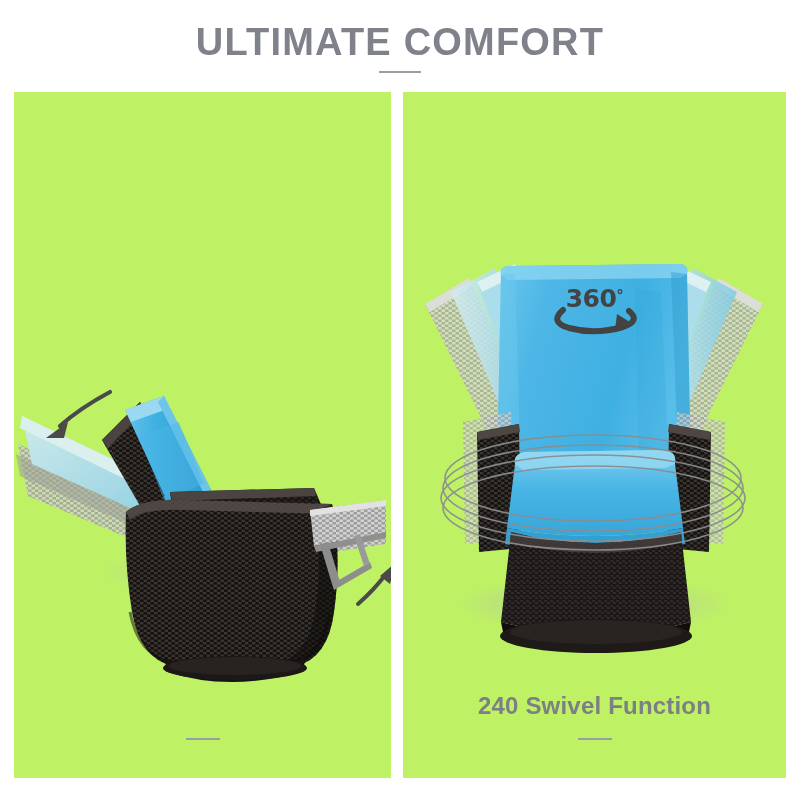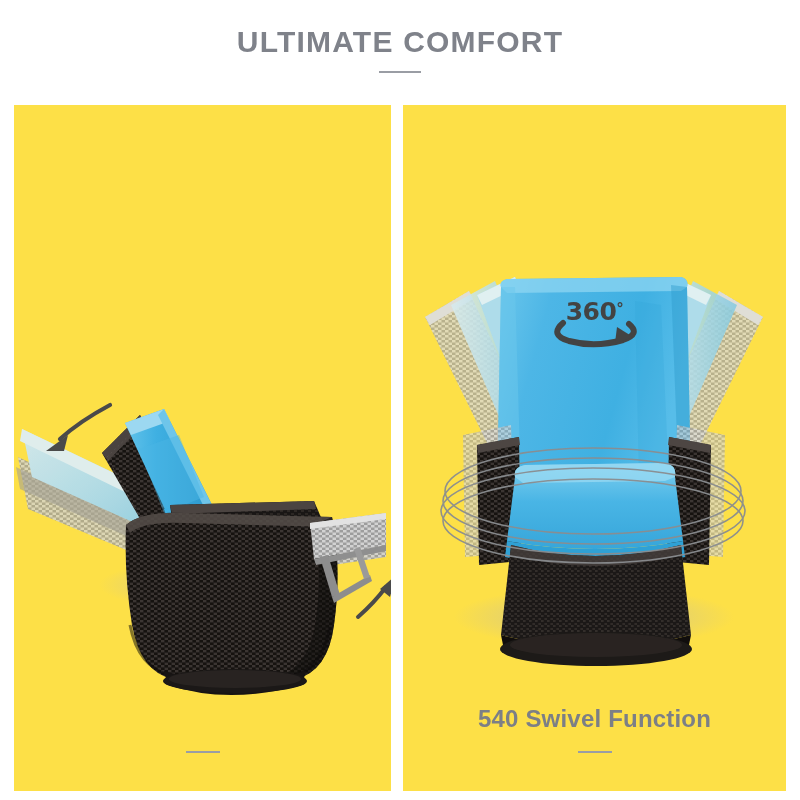--- a/index.html
+++ b/index.html
@@ -10,36 +10,36 @@
     overflow:hidden;
     position:relative;
   }
   .page{position:relative;width:800px;height:800px;}
 
   
   .header{position:absolute;top:0;left:0;width:800px;height:89px;}
   .title{
     position:absolute;top:22px;left:0;width:800px;
     text-align:center;
-    font-size:30px;
+    font-size:38px;
     font-weight:600;
     letter-spacing:1.2px;
     color:#7f828a;
     line-height:40px;
     white-space:nowrap;
   }
   .title-rule{
     position:absolute;top:71px;left:50%;margin-left:-21px;
     width:42px;height:2px;background:#9a9da4;
   }
 
   
   .panel{
-    position:absolute;top:105px;height:686px;
-    background:#fde047;
+    position:absolute;top:92px;height:686px;
+    background:#bef264;
     overflow:hidden;
   }
   .panel-left{left:14px;width:377px;}
   .panel-right{left:403px;width:383px;}
 
   .caption{
     position:absolute;left:0;width:100%;
     text-align:center;top:600px;
     font-size:24px;font-weight:600;color:#7c7f86;
     letter-spacing:.2px;
@@ -308,17 +308,17 @@
     </div>
 
     <div class="badge360">
       <span class="txt">360</span><span class="txt deg">°</span>
     </div>
     <svg class="badge-arrow" viewBox="0 0 96 34">
       <path d="M16 8 Q2 20 22 26 Q48 33 76 25 Q94 19 82 9" fill="none" stroke="#434343" stroke-width="6" stroke-linecap="round"></path>
       <path d="M70 12 L86 22 L68 28 Z" fill="#434343"></path>
     </svg>
 
-    <div class="caption">540 Swivel Function</div>
+    <div class="caption">240 Swivel Function</div>
     <div class="caption-rule"></div>
   </div>
 
 </div>
 
 </body></html>

